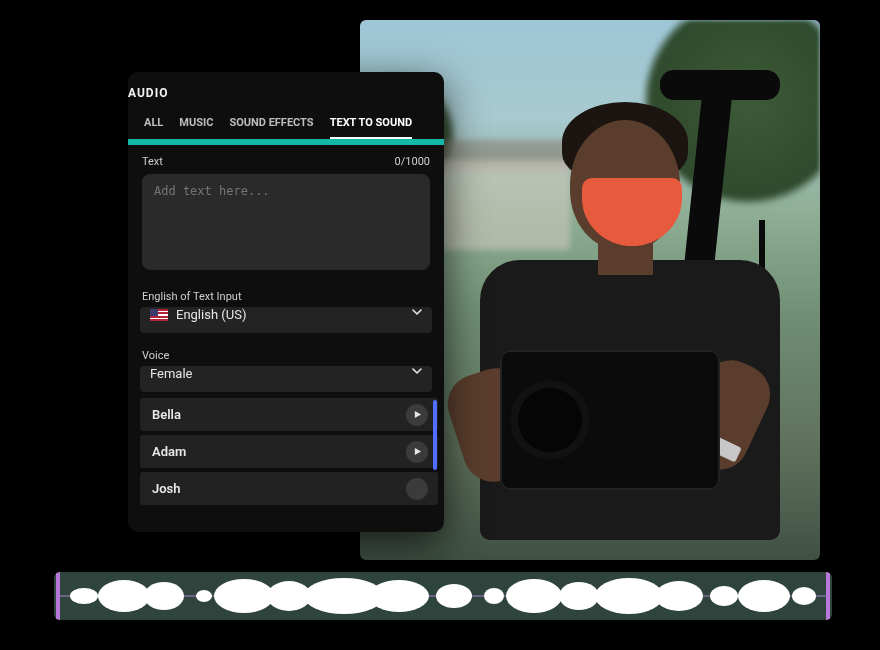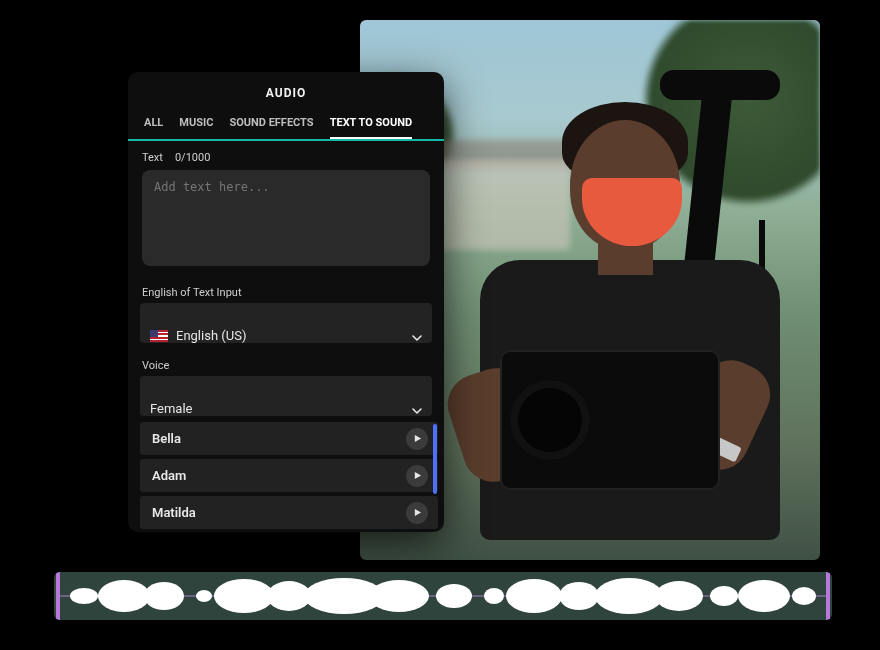--- a/index.html
+++ b/index.html
@@ -44,34 +44,34 @@
   .panel {
     position: absolute;
     top: 72px; left: 128px;
     width: 316px; height: 460px;
     background: #0e0e0e;
     border-radius: 10px;
     box-shadow: 0 12px 40px rgba(0,0,0,0.7);
     color: #e6e6e6;
     overflow: hidden;
   }
-  .panel-title { text-align:center; font-size:12px; font-weight:700; letter-spacing:1px; padding:14px 0 10px; color:#f2f2f2; }
-  .tabs { display:flex; gap:16px; padding:0 16px; font-size:11px; font-weight:700; color:#bdbdbd; border-bottom:2px solid #14b8a6; }
+  .panel-title { text-align:left; font-size:12px; font-weight:700; letter-spacing:1px; padding:14px 0 10px; color:#f2f2f2; }
+  .tabs { display:flex; gap:16px; padding:0 16px; font-size:11px; font-weight:700; color:#bdbdbd; border-bottom:6px solid #14b8a6; }
   .tab { padding:6px 0 8px; cursor:pointer; white-space:nowrap; }
   .tab.active { color:#fff; border-bottom:2px solid #fff; }
   .section { padding:10px 14px 6px; }
-  .row-label { display:flex; font-size:11px; color:#cfcfcf; margin-bottom:6px;gap:12px; }
+  .row-label { display:flex; justify-content:space-between; font-size:11px; color:#cfcfcf; margin-bottom:6px;gap:12px; }
   .textarea {
     width:100%; height:96px; background:#2a2a2a; border:none; border-radius:8px;
     color:#9a9a9a; font-size:12px; padding:10px 12px; resize:none; outline:none;
   }
   .field-label { font-size:11px; color:#cfcfcf; padding:10px 14px 4px; }
   .select {
-    margin:0 12px 6px; height:40px; background:#232323; border-radius:4px;
-    display:flex; align-items:flex-end; justify-content:space-between; padding:0 10px;
+    margin:0 12px 6px; height:26px; background:#232323; border-radius:4px;
+    display:flex; align-items:flex-start; justify-content:space-between; padding:0 10px;
     font-size:13px; cursor:pointer;
   }
   .select .left { display:flex; align-items:center; gap:8px; }
   .flag { width:18px; height:12px; background:linear-gradient(#b22234,#b22234); position:relative; display:inline-block; }
   .flag::before { content:""; position:absolute; inset:0; background:repeating-linear-gradient(#b22234 0 1.7px,#fff 1.7px 3.4px); }
   .flag::after { content:""; position:absolute; top:0; left:0; width:8px; height:7px; background:#3c3b6e; }
   .chev { width:10px; height:10px; }
   .chev svg { width:10px; height:10px; display:block; }
 
   .voice-list { margin:0 6px 0 12px; max-height:150px; overflow:hidden; position:relative; }
@@ -172,28 +172,20 @@
       <div class="voice-item">
         <span>Bella</span>
         <span class="play">
           <svg viewBox="0 0 10 10">
               <path d="M2 1 L9 5 L2 9 Z" fill="#e6e6e6"></path>
             </svg>
         </span>
       </div>
       <div class="voice-item">
         <span>Adam</span>
-        <span class="play">
-          <svg viewBox="0 0 10 10">
-              <path d="M2 1 L9 5 L2 9 Z" fill="#e6e6e6"></path>
-            </svg>
-        </span>
-      </div>
-      <div class="voice-item">
-        <span>Matilda</span>
         <span class="play">
           <svg viewBox="0 0 10 10">
               <path d="M2 1 L9 5 L2 9 Z" fill="#e6e6e6"></path>
             </svg>
         </span>
       </div>
       <div class="voice-item">
         <span>Josh</span>
         <span class="play">
           

